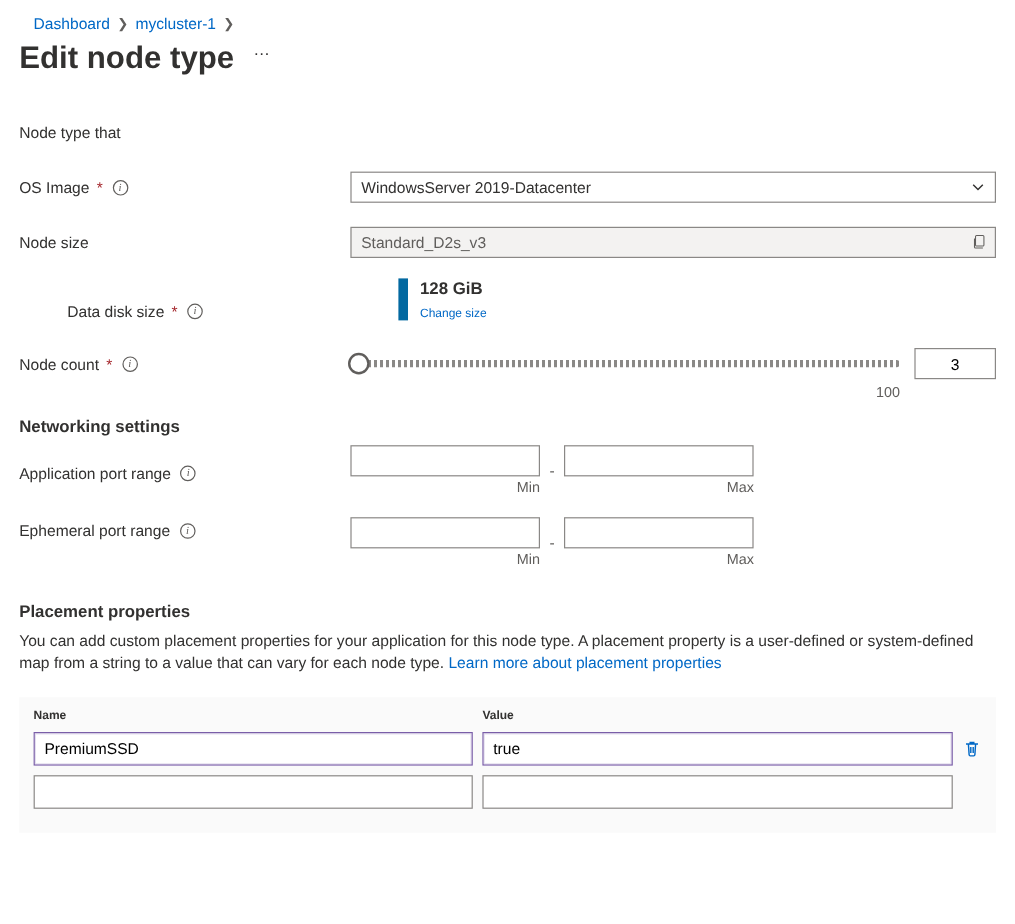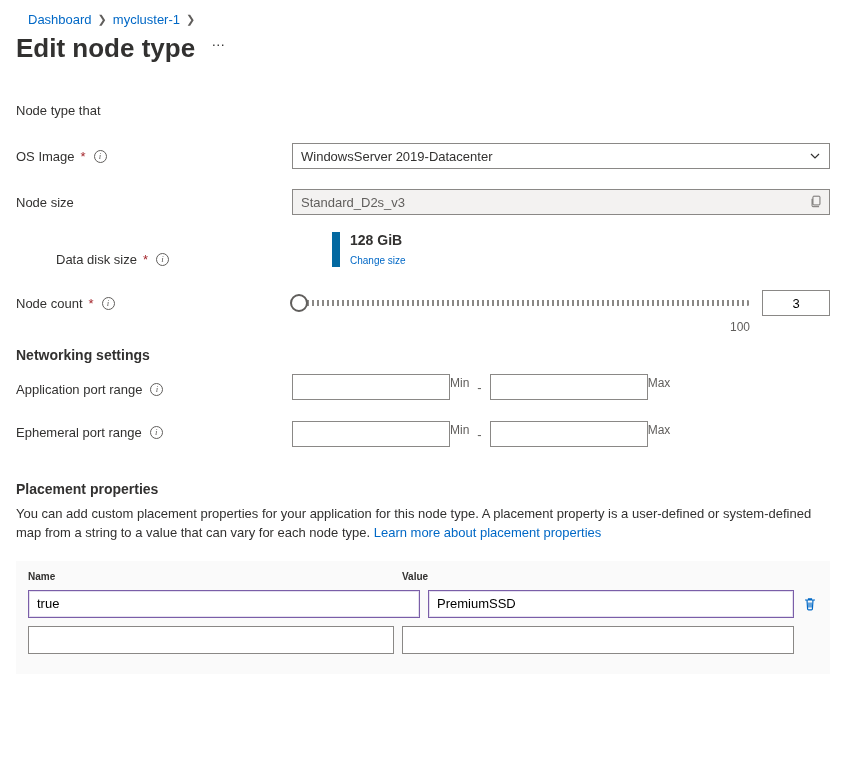--- a/index.html
+++ b/index.html
@@ -31,21 +31,21 @@
   .change-link { color:#0068c6; font-size:10px;}
   .slider-wrap { display:flex; align-items:center; gap:12px;}
   .slider-track { position:relative; flex:1; height:6px; background: repeating-linear-gradient(90deg,#8a8886 0 2px, transparent 2px 5px); border-radius:3px;}
   .slider-thumb { position:absolute; left:-2px; top:50%; transform:translate(0,-50%); width:18px; height:18px; border-radius:50%; background:#fff; border:2px solid #605e5c;}
   .count-input { width:68px; height:26px; border:1px solid #8a8886; text-align:center; font-size:13px;}
   .slider-max { position:absolute; right:0; top:20px; font-size:12px; color:#605e5c;}
   .slider-area { position:relative; flex:1;}
 
   .section-head { font-weight:600; font-size:14px; margin: 28px 0 8px 0;}
   .range-pair { display:flex; align-items:center; gap:8px;}
-  .mini-input-wrap { display:flex; flex-direction:row;}
+  .mini-input-wrap { display:flex; flex-direction:column;}
   .mini-input { width:158px; height:26px; border:1px solid #8a8886; padding:0 6px; font-size:13px;}
   .mini-cap { text-align:right; font-size:12px; color:#605e5c; margin-top:2px;}
   .dash { color:#605e5c;}
 
   .desc { font-size:13px; color:#323130; line-height:1.45; margin: 4px 0 18px 0;}
   .pp-card { background:#fafafa; border:none; padding:10px 12px 12px 12px;}
   .pp-head { display:flex; font-weight:600; font-size:10px; margin-bottom:8px;}
   .pp-head .c1 { width:374px;}
   .pp-row { display:flex; align-items:center; gap:8px; margin-bottom:8px;}
   .pp-input { flex:1; height:28px; border:1px solid #8a8886; padding:0 8px; font-size:13px; background:#fff;}
@@ -178,22 +178,22 @@
 <div class="desc">
   <span>You can add custom placement properties for your application for this node type. A placement property is a user-defined or system-defined map from a string to a value that can vary for each node type.  </span><a href="#">Learn more about placement properties</a>
 </div>
 
 <div class="pp-card">
   <div class="pp-head">
     <div class="c1">Name</div>
     <div>Value</div>
   </div>
   <div class="pp-row">
+    <input class="pp-input active" style="max-width: 366px;" value="PremiumSSD">
     <input class="pp-input active" value="true" style="">
-    <input class="pp-input active" style="max-width: 366px;" value="PremiumSSD">
     <span class="trash">
       <svg width="16" height="16" viewBox="0 0 16 16" fill="none" stroke="#0068c6" stroke-width="1.2">
           <path d="M3 4h10M6.5 4V2.8h3V4M5 4l.6 9a1 1 0 0 0 1 .9h2.8a1 1 0 0 0 1-.9L11 4M7 6.5v5M9 6.5v5"></path>
         </svg>
     </span>
   </div>
   <div class="pp-row">
     <input class="pp-input" style="max-width: 366px;">
     <input class="pp-input" style="">
     <span class="trash" style="visibility:hidden">

